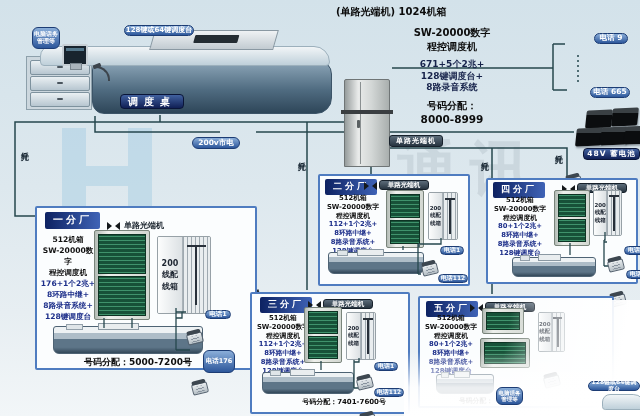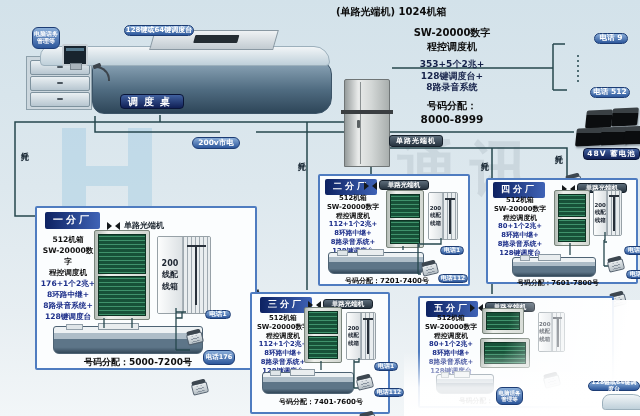--- a/index.html
+++ b/index.html
@@ -136,33 +136,33 @@
 <div class="abs badge z2" style="left:124px;top:25px;width:70px;height:11px;font-size:7px">128键或64键调度台</div>
 <div class="abs badge-navy z2" style="left:120px;top:94px;width:64px;height:15px;font-size:10px;letter-spacing:6px">调度桌</div>
 
 <div class="abs z2" style="left:336px;top:5px;font-size:10px;font-weight:bold;color:#0b0b0b">(单路光端机) 1024机箱</div>
 <div class="abs maincab" style="left:344px;top:22px;width:46px;height:88px"></div>
 <div class="abs plinth" style="left:341px;top:110px;width:52px;height:4px"></div>
 <div class="abs z2" style="left:394px;top:26px;width:116px;text-align:center;font-weight:bold">
   <div style="font-size:10px;color:#0d0d0d">SW-20000数字</div>
   <div style="font-size:10px;color:#0d0d0d;margin-bottom:5px">程控调度机</div>
   <div class="specblock" style="font-size:9px;line-height:11.5px;color:#16224a">
-    <span>353+5个2兆+</span>
+    <span>671+5个2兆+</span>
     <span>128键调度台+</span>
     <span>8路录音系统</span>
   </div>
   <div style="font-size:10px;color:#0d0d0d;margin-top:5px">号码分配：</div>
   <div style="font-size:10.5px;color:#0d0d0d">8000-8999</div>
 </div>
 <div class="abs badge-dark z2" style="left:389px;top:135px;width:54px;height:12px;font-size:7px;letter-spacing:1px">单路光端机</div>
 
 <div class="abs phone" style="left:566px;top:32px"></div>
 <div class="abs badge z2" style="left:594px;top:33px;width:34px;height:11px;font-size:7.5px">电话 9</div>
 <div class="abs phone" style="left:568px;top:86px"></div>
-<div class="abs badge z2" style="left:590px;top:87px;width:40px;height:11px;font-size:7.5px">电话 512</div>
+<div class="abs badge z2" style="left:590px;top:87px;width:40px;height:11px;font-size:7.5px">电话 665</div>
 
 <div class="abs bat" style="left:586px;top:110px"></div>
 <div class="abs bat" style="left:612px;top:108px"></div>
 <div class="abs bat" style="left:576px;top:128px"></div>
 <div class="abs bat" style="left:601px;top:127px"></div>
 <div class="abs bat" style="left:625px;top:126px"></div>
 <div class="abs badge-navy z2" style="left:583px;top:148px;width:57px;height:12px;font-size:7.5px;letter-spacing:1px">48V 蓄电池</div>
 
 <div class="abs adapter" style="left:224px;top:123px"></div>
 <div class="abs badge z2" style="left:192px;top:137px;width:48px;height:12px;font-size:7.5px">200v市电</div>
@@ -198,21 +198,21 @@
         <span>线配</span>
         <span>线箱</span>
     </div>
     <div class="wires"></div>
   </div>
   <div class="abs bconsole" style="left:16px;top:118px;width:150px;height:28px"></div>
   <div class="abs" style="left:6px;top:148px;width:190px;text-align:center;font-size:9px;font-weight:bold;color:#0d0d0d">号码分配：5000-7200号</div>
   <div class="abs phone" style="left:150px;top:97px"></div>
   <div class="abs badge" style="left:168px;top:102px;width:26px;height:9px;font-size:6.5px">电话1</div>
   <div class="abs phone" style="left:155px;top:136px"></div>
-  <div class="abs badge" style="left:166px;top:142px;width:32px;height:15px;font-size:6.5px">电话176</div>
+  <div class="abs badge" style="left:166px;top:142px;width:32px;height:23px;font-size:6.5px">电话176</div>
 </div>
 
 <div class="abs box" style="left:318px;top:174px;width:152px;height:112px">
   <div class="abs btitle" style="left:5px;top:3px;font-size:9px">二分厂</div>
   <svg class="abs bowtie" style="left:44px;top:6px" width="13" height="8">
     <polygon points="0,0 5,4 0,8" fill="#14181b"></polygon>
       <polygon points="13,0 8,4 13,8" fill="#14181b"></polygon>
     </svg>
   <div class="abs badge-dark" style="left:59px;top:4px;width:50px;height:10px;font-size:6.5px">单路光端机</div>
   <div class="abs specblock" style="left:2px;top:18px;width:62px;font-size:6.8px;line-height:8.8px">
@@ -230,28 +230,27 @@
   </div>
   <div class="abs distbox" style="left:108px;top:16px;width:30px;height:48px">
     <div class="door" style="font-size:5.5px">
       <span>200</span>
         <span>线配</span>
         <span>线箱</span>
     </div>
     <div class="wires"></div>
   </div>
   <div class="abs bconsole" style="left:8px;top:76px;width:96px;height:22px"></div>
-  <div class="abs" style="left:2px;top:100px;width:130px;text-align:center;font-size:7px;font-weight:bold;color:#0d0d0d">号码分配：7201-7400号</div>
   <div class="abs phone" style="left:102px;top:66px"></div>
   <div class="abs badge" style="left:120px;top:70px;width:24px;height:9px;font-size:6px">电话1</div>
   <div class="abs phone" style="left:104px;top:92px"></div>
   <div class="abs badge" style="left:118px;top:98px;width:30px;height:9px;font-size:6px">电话112</div>
 </div>
 
-<div class="abs box" style="left:250px;top:292px;width:140px;height:122px">
+<div class="abs box" style="left:250px;top:292px;width:160px;height:122px">
   <div class="abs btitle" style="left:8px;top:3px;font-size:9px">三分厂</div>
   <svg class="abs bowtie" style="left:56px;top:7px" width="13" height="8">
     <polygon points="0,0 5,4 0,8" fill="#14181b"></polygon>
       <polygon points="13,0 8,4 13,8" fill="#14181b"></polygon>
     </svg>
   <div class="abs badge-dark" style="left:71px;top:5px;width:50px;height:10px;font-size:6.5px">单路光端机</div>
   <div class="abs specblock" style="left:2px;top:20px;width:58px;font-size:6.8px;line-height:8.8px">
     <span>512机箱</span>
       <span>SW-20000数字</span>
     <span>程控调度机</span>
@@ -266,21 +265,21 @@
   </div>
   <div class="abs distbox" style="left:94px;top:18px;width:30px;height:48px">
     <div class="door" style="font-size:5.5px">
       <span>200</span>
         <span>线配</span>
         <span>线箱</span>
     </div>
     <div class="wires"></div>
   </div>
   <div class="abs bconsole" style="left:10px;top:78px;width:92px;height:22px"></div>
-  <div class="abs" style="left:4px;top:103px;width:130px;text-align:center;font-size:7px;font-weight:bold;color:#0d0d0d">号码分配：7401-7600号</div>
+  <div class="abs" style="left:4px;top:103px;width:130px;text-align:right;font-size:7px;font-weight:bold;color:#0d0d0d">号码分配：7401-7600号</div>
   <div class="abs phone" style="left:105px;top:62px"></div>
   <div class="abs badge" style="left:122px;top:68px;width:24px;height:9px;font-size:6px">电话1</div>
   <div class="abs phone" style="left:108px;top:88px"></div>
   <div class="abs badge" style="left:122px;top:94px;width:30px;height:9px;font-size:6px">电话112</div>
 </div>
 
 <div class="abs box" style="left:486px;top:178px;width:152px;height:106px">
   <div class="abs btitle" style="left:5px;top:2px;font-size:9px">四分厂</div>
   <svg class="abs bowtie" style="left:74px;top:5px" width="13" height="8">
     <polygon points="0,0 5,4 0,8" fill="#14181b"></polygon>
@@ -302,21 +301,20 @@
   </div>
   <div class="abs distbox" style="left:105px;top:10px;width:29px;height:46px">
     <div class="door" style="font-size:5.5px">
       <span>200</span>
         <span>线配</span>
         <span>线箱</span>
     </div>
     <div class="wires"></div>
   </div>
   <div class="abs bconsole" style="left:24px;top:77px;width:84px;height:20px"></div>
-  <div class="abs" style="left:10px;top:98px;width:120px;text-align:center;font-size:6.8px;font-weight:bold;color:#0d0d0d">号码分配：7601-7800号</div>
   <div class="abs phone" style="left:120px;top:60px"></div>
   <div class="abs badge" style="left:136px;top:66px;width:24px;height:9px;font-size:6px">电话1</div>
   <div class="abs phone" style="left:122px;top:84px"></div>
   <div class="abs badge" style="left:138px;top:90px;width:28px;height:9px;font-size:6px">电话80</div>
 </div>
 
 <div class="abs box" style="left:418px;top:296px;width:196px;height:112px">
   <div class="abs btitle" style="left:6px;top:3px;font-size:9px">五分厂</div>
   <svg class="abs bowtie" style="left:50px;top:6px" width="13" height="8">
     <polygon points="0,0 5,4 0,8" fill="#14181b"></polygon>

